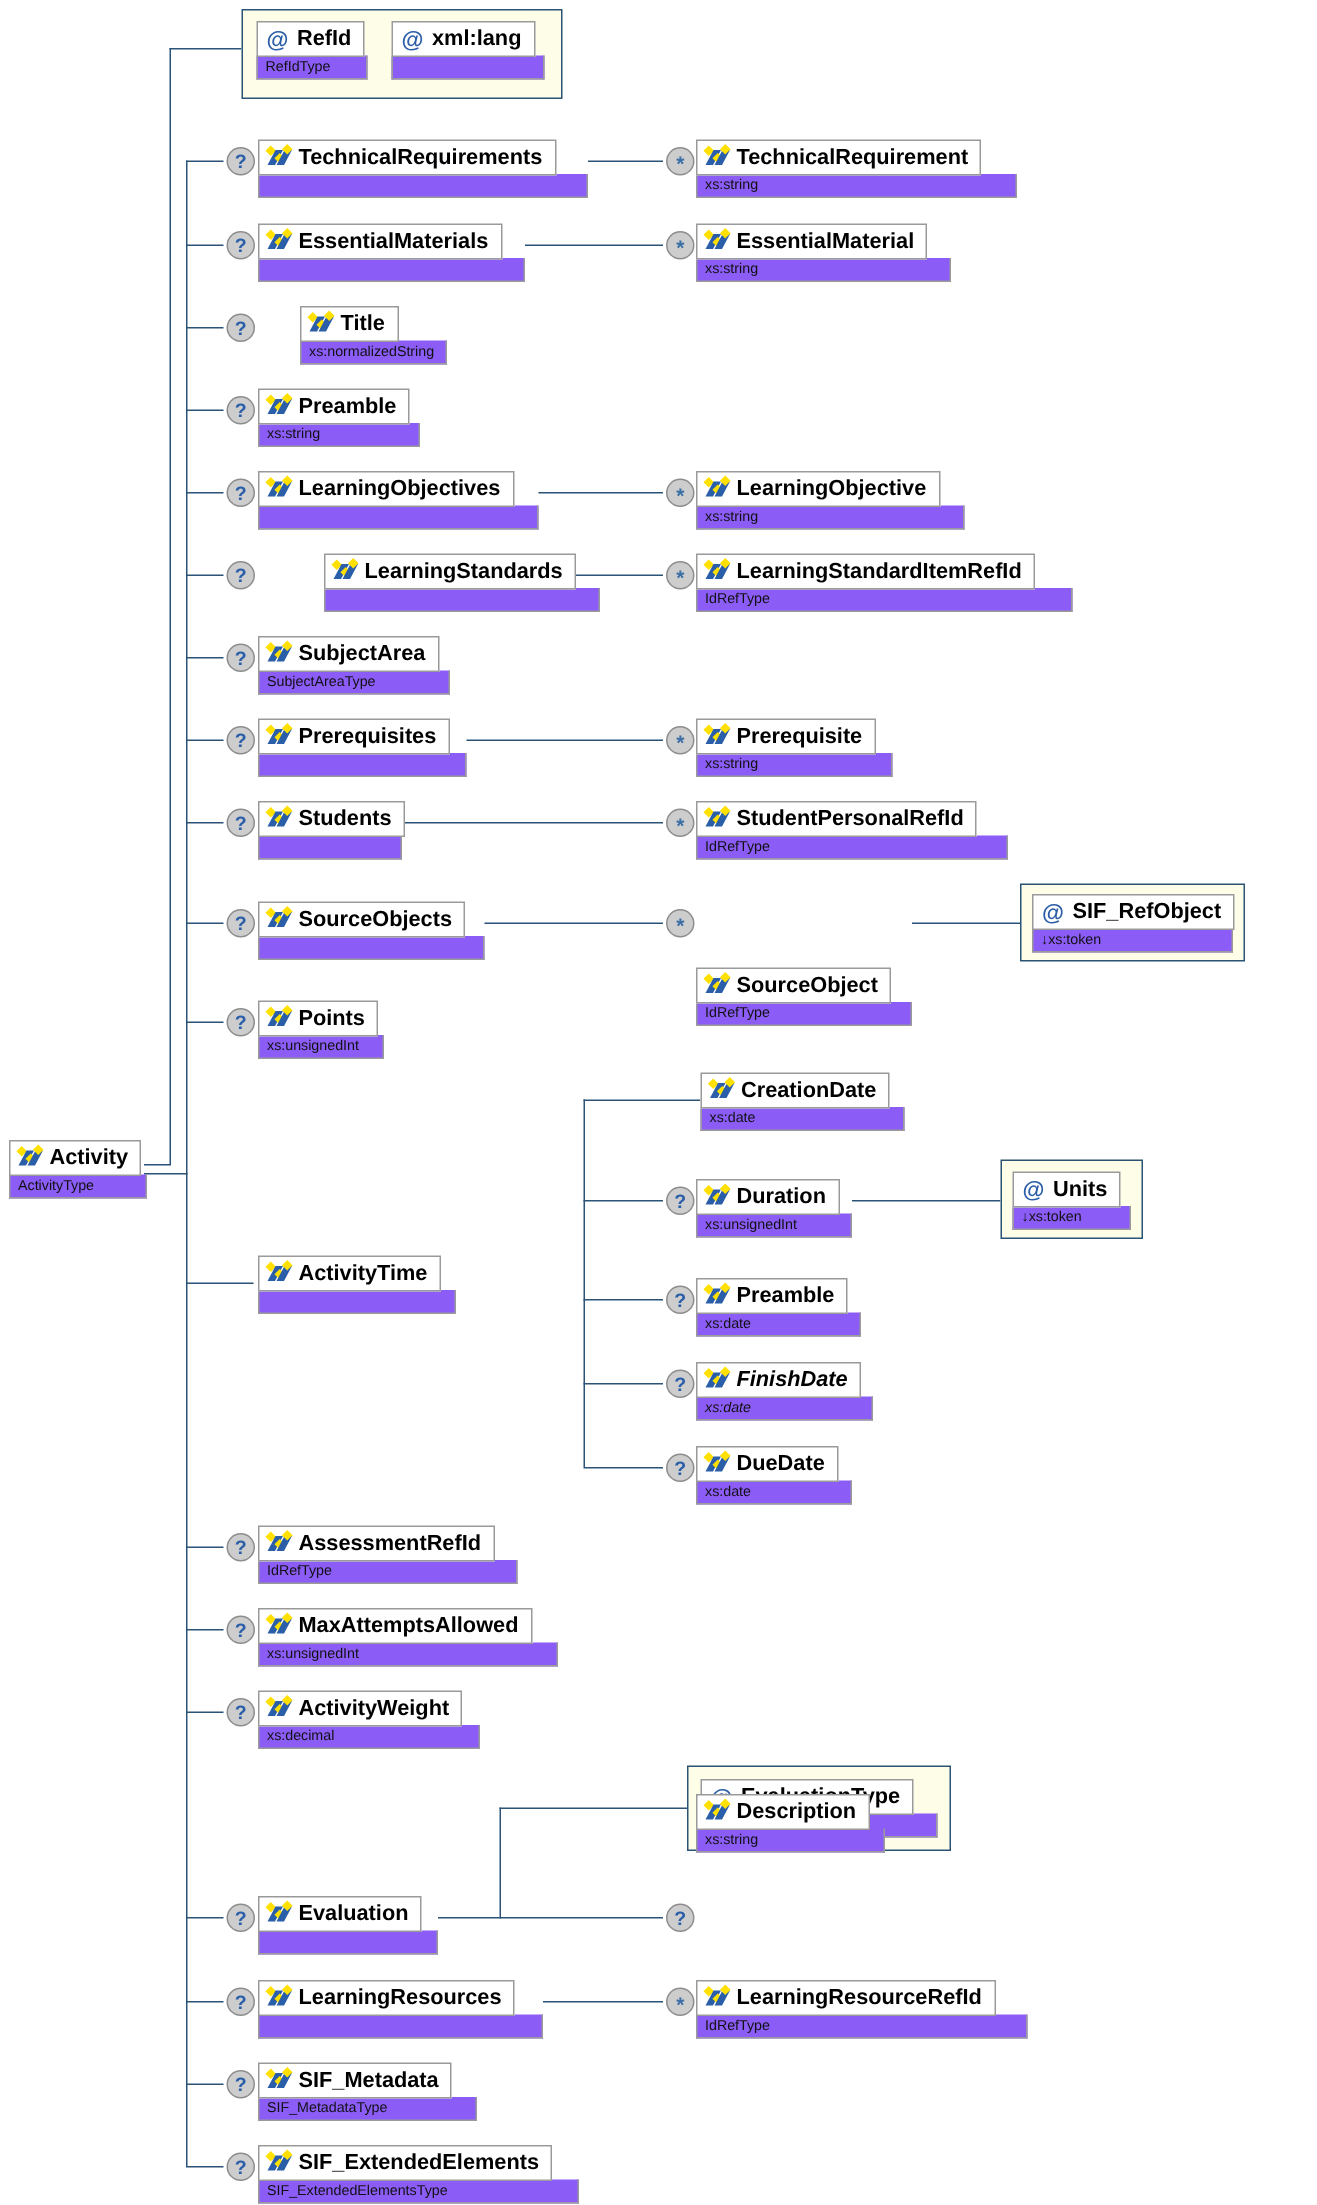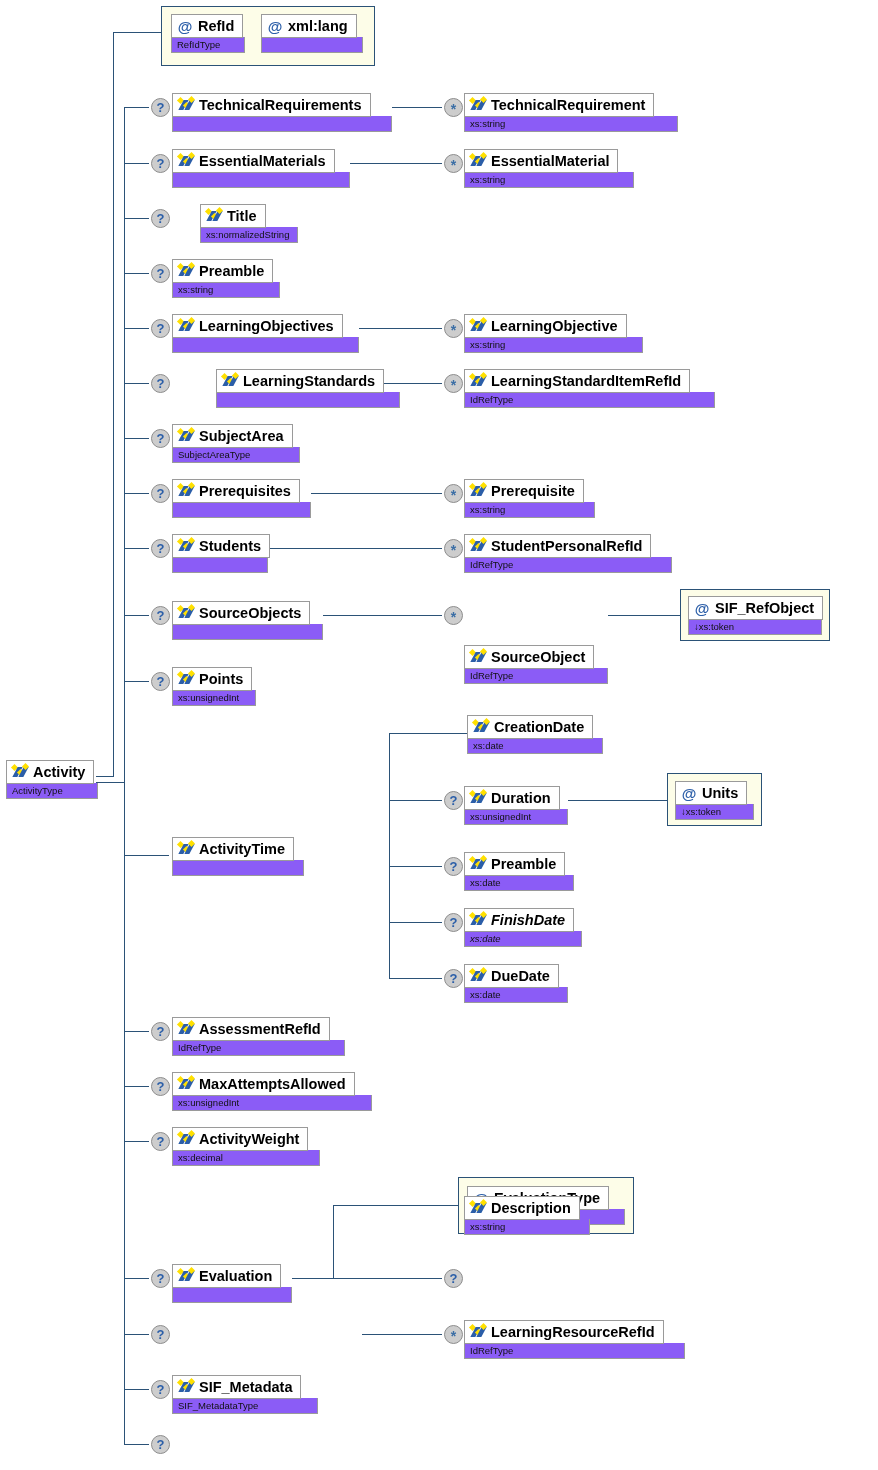--- a/index.html
+++ b/index.html
@@ -651,20 +651,33 @@
           <i class="y2"></i>
           <i class="b2"></i>
           <i class="y3"></i>
         </span>
       <span class="tx">Description</span>
     </div>
     <div class="graybar" style="width:126px;">xs:string</div>
   </div>
 
   <div class="occ" style="left:151px;top:1325px;">?</div>
+  <div class="nodewrap" style="left:172px;top:1320px;">
+    <div class="titlebox">
+      <span class="ico-el">
+          <i class="y1"></i>
+          <i class="b1"></i>
+          <i class="y2"></i>
+          <i class="b2"></i>
+          <i class="y3"></i>
+        </span>
+      <span class="tx">LearningResources</span>
+    </div>
+    <div class="graybar" style="width:190px;"></div>
+  </div>
 
   <div class="occ star" style="left:444px;top:1325px;">*</div>
   <div class="nodewrap" style="left:464px;top:1320px;">
     <div class="titlebox">
       <span class="ico-el">
           <i class="y1"></i>
           <i class="b1"></i>
           <i class="y2"></i>
           <i class="b2"></i>
           <i class="y3"></i>
@@ -683,14 +696,27 @@
           <i class="y2"></i>
           <i class="b2"></i>
           <i class="y3"></i>
         </span>
       <span class="tx">SIF_Metadata</span>
     </div>
     <div class="graybar" style="width:146px;">SIF_MetadataType</div>
   </div>
 
   <div class="occ" style="left:151px;top:1435px;">?</div>
+  <div class="nodewrap" style="left:172px;top:1430px;">
+    <div class="titlebox">
+      <span class="ico-el">
+          <i class="y1"></i>
+          <i class="b1"></i>
+          <i class="y2"></i>
+          <i class="b2"></i>
+          <i class="y3"></i>
+        </span>
+      <span class="tx">SIF_ExtendedElements</span>
+    </div>
+    <div class="graybar" style="width:214px;">SIF_ExtendedElementsType</div>
+  </div>
 
 </div>
 
 </body></html>

